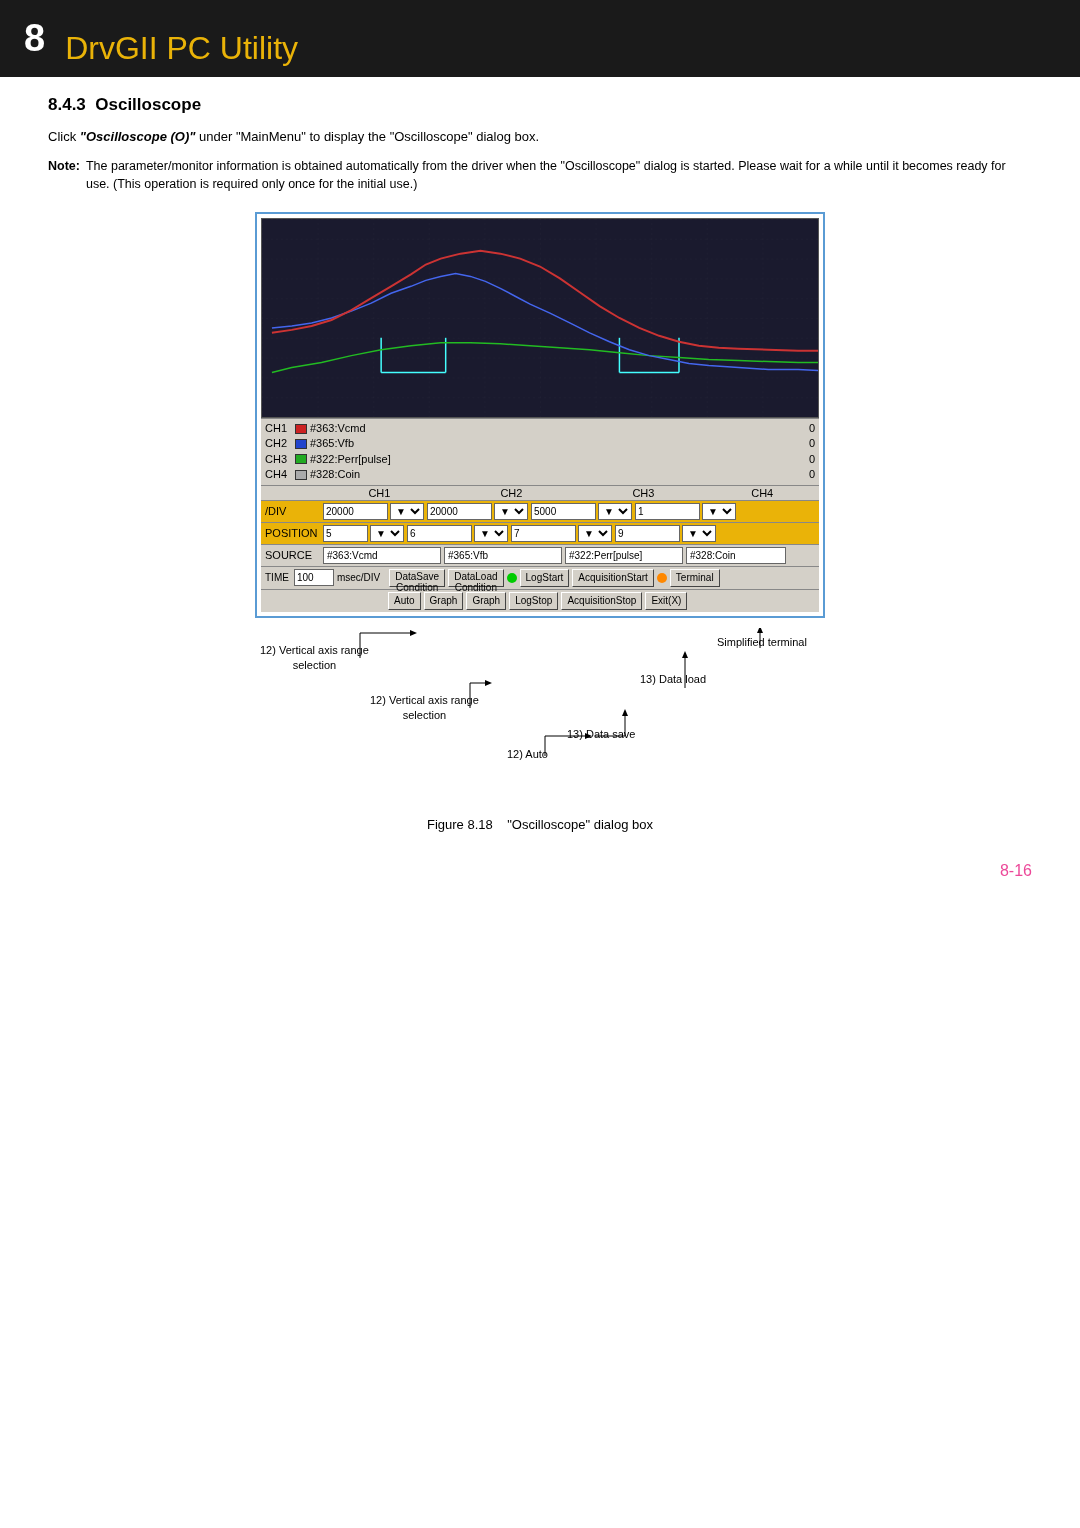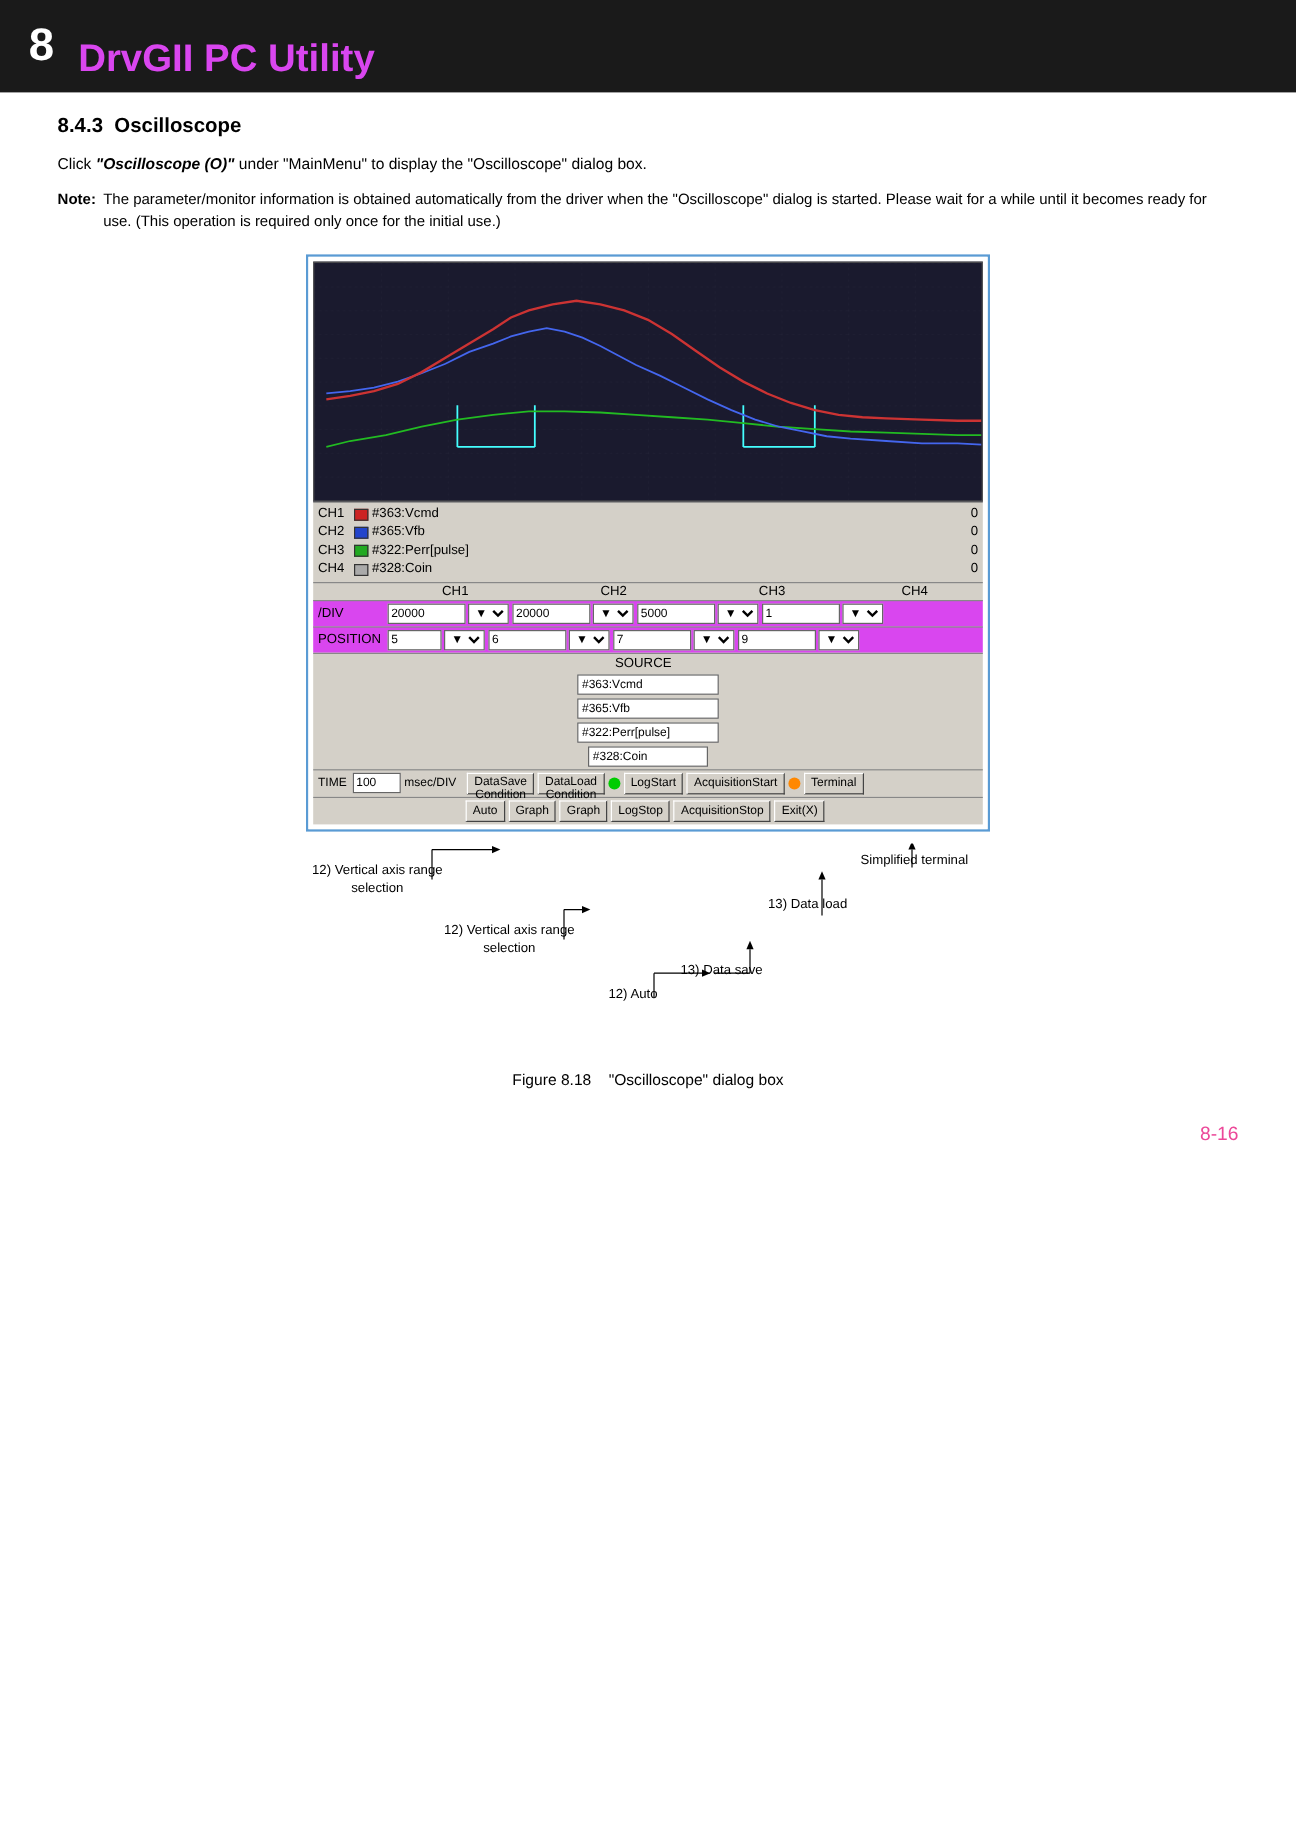--- a/index.html
+++ b/index.html
@@ -22,22 +22,22 @@
       margin-bottom: 18px;
     }
     .chapter-num {
       font-size: 38px;
       font-weight: bold;
       margin-right: 20px;
       color: #fff;
     }
     .chapter-title {
       font-size: 32px;
-      font-weight: bold;
-      color: #d946ef;
+      font-weight: normal;
+      color: #eab308;
       margin-top: 20px;
     }
 
     
     .content {
       padding: 0 48px;
     }
 
     .section-title {
       font-size: 17px;
@@ -149,21 +149,21 @@
       padding: 1px 4px;
       border-top: 1px solid #888;
     }
     .col-ch1 { width: 150px; text-align: center; }
     .col-ch2 { width: 150px; text-align: center; }
     .col-ch3 { width: 150px; text-align: center; }
     .col-ch4 { width: 120px; text-align: center; }
 
     
     .ctrl-row {
-      background: #d946ef;
+      background: #eab308;
       display: flex;
       align-items: center;
       font-size: 11px;
       padding: 2px 4px;
       border-top: 1px solid #888;
       gap: 3px;
     }
     .ctrl-label {
       width: 55px;
       font-size: 11px;
@@ -245,21 +245,20 @@
     }
 
     .source-row {
       display: flex;
       align-items: center;
       font-size: 11px;
       padding: 2px 4px;
       background: #d4d0c8;
       border-top: 1px solid #888;
       gap: 3px;
-      flex-direction: column;
     }
     .source-label { width: 55px; }
     .source-val { 
       background: #fff; 
       border: 1px solid #666; 
       font-size: 10px; 
       padding: 1px 3px; 
       height: 17px;
     }
   </style>

